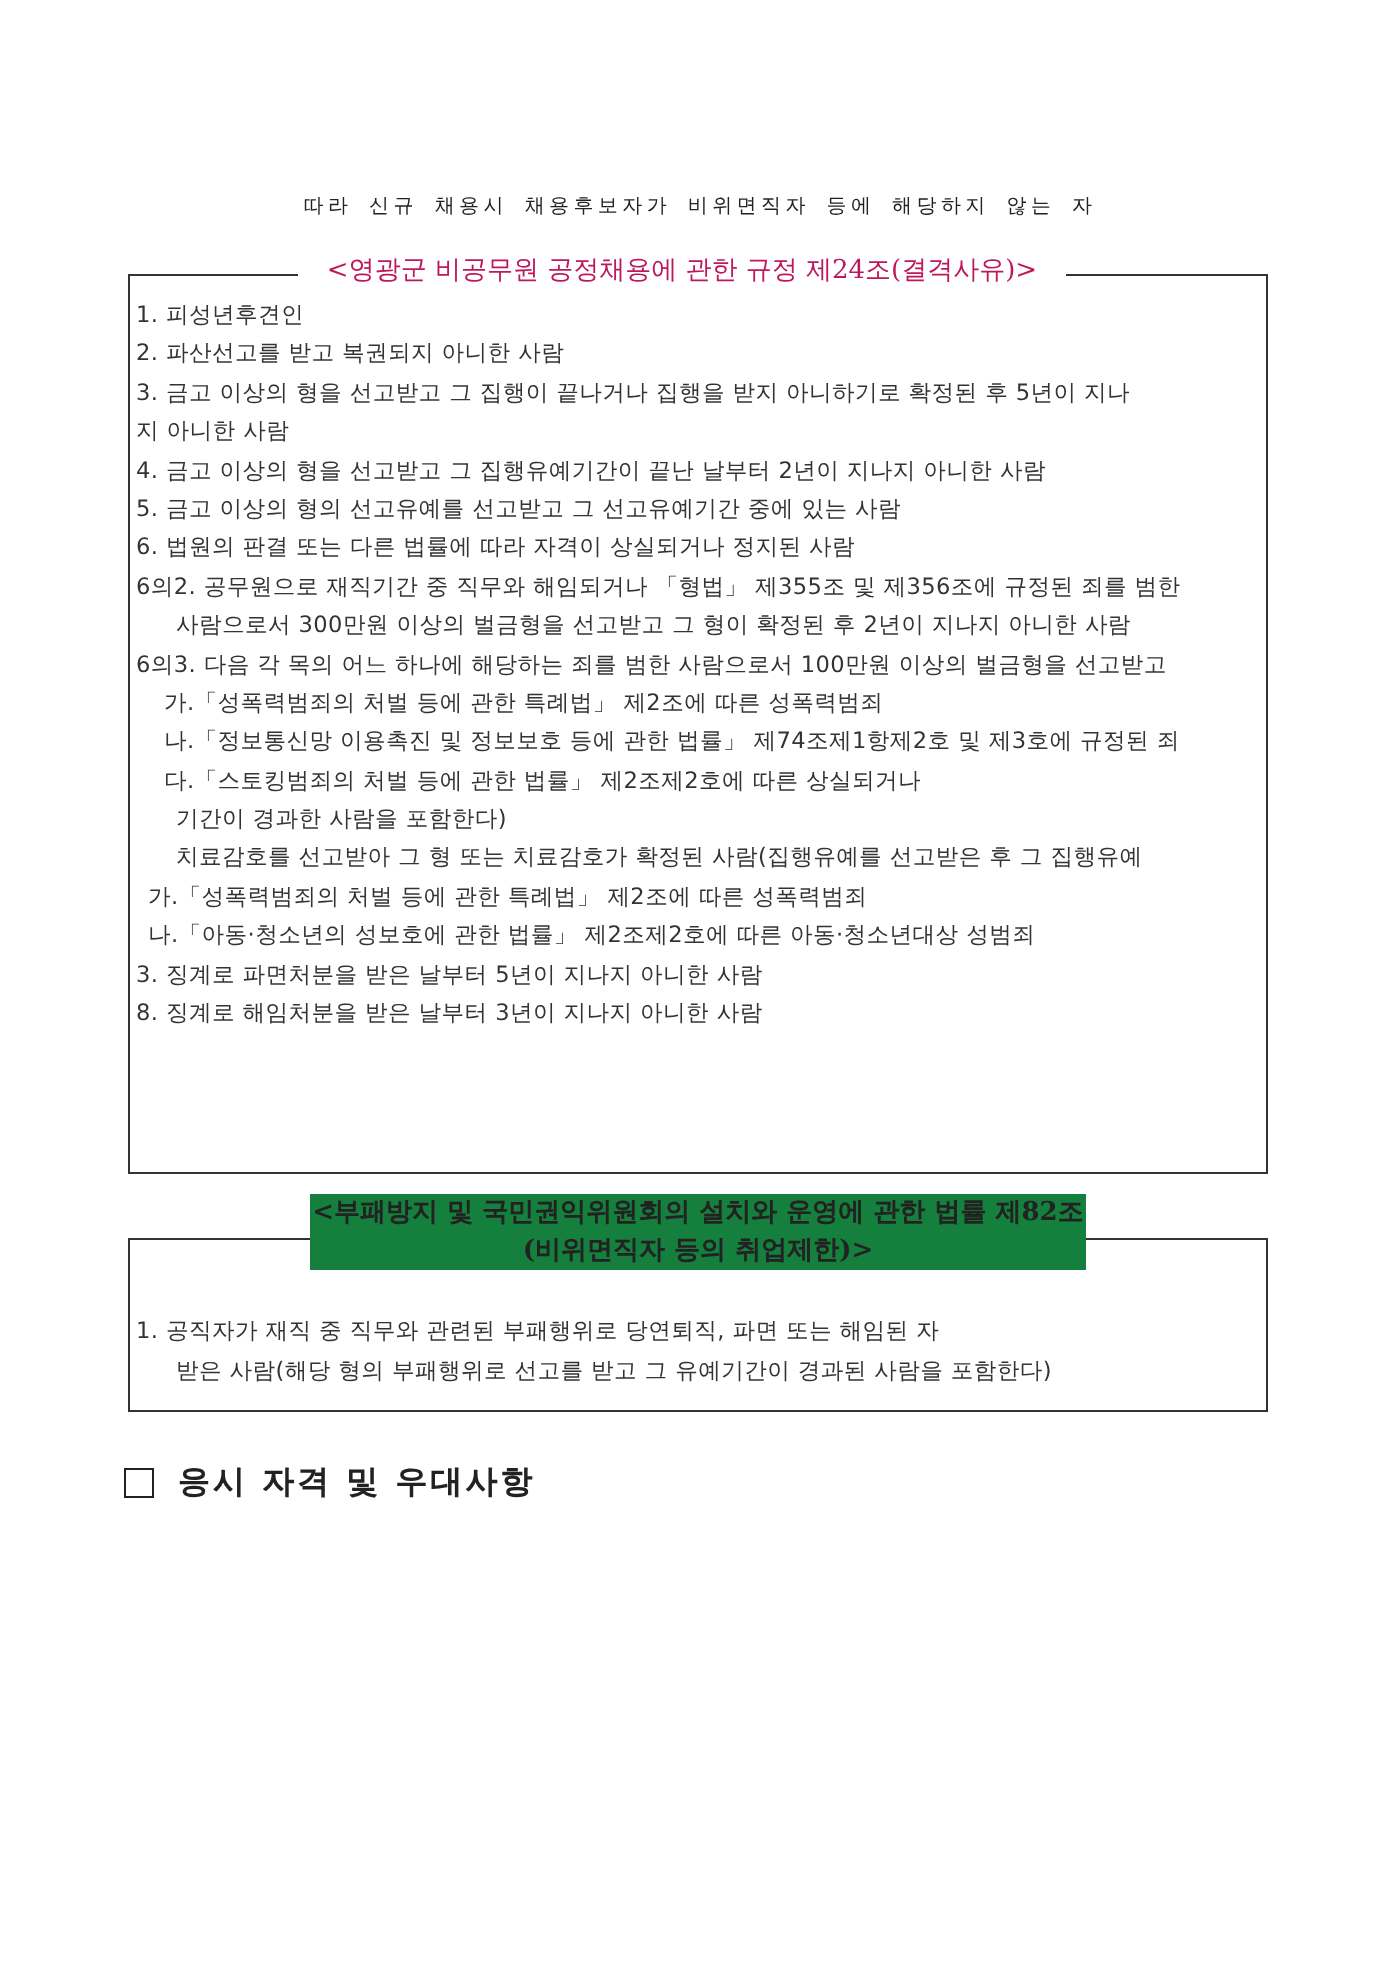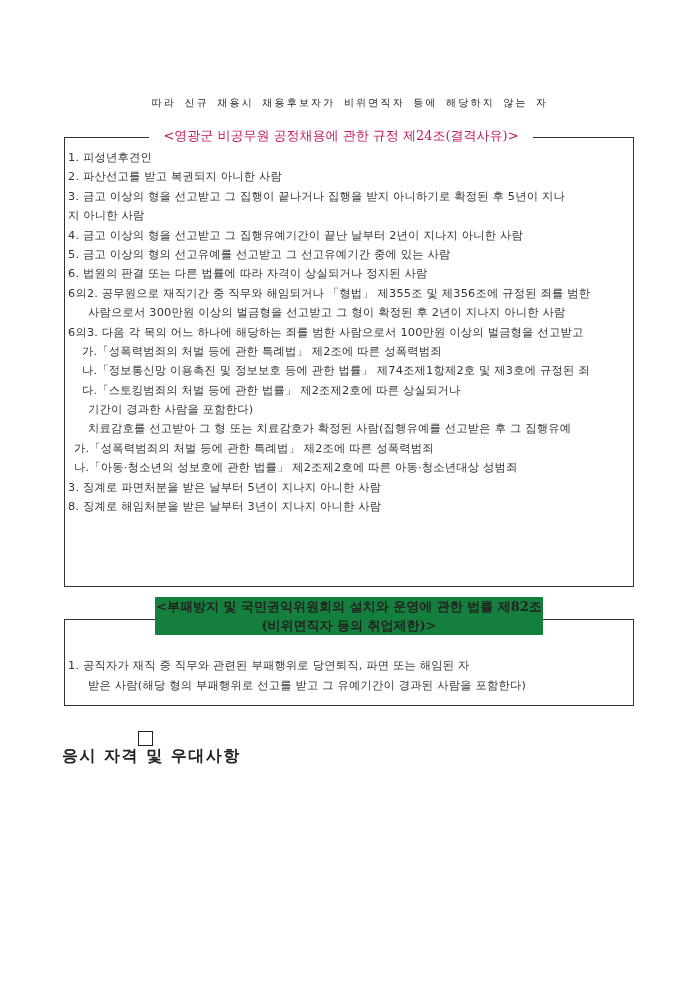--- a/index.html
+++ b/index.html
@@ -36,21 +36,21 @@
   .box2 .items { top: 36px; }
   .line { height: 19.4px; line-height: 19.4px; white-space: nowrap; overflow: hidden; letter-spacing: 0.2px; }
   .box2 .line { height: 20px; line-height: 20px; }
   .ind1 { padding-left: 20px; }
   .ind2 { padding-left: 14px; }
   .ind3 { padding-left: 6px; }
 
   .section {
     position: absolute; left: 62px; top: 731px;
     font-size: 16px; font-weight: bold; color: #222; letter-spacing: 1.5px;
-    display: flex; align-items: center; flex-direction: column;
+    display: flex; align-items: center;
   }
   .checkbox {
     width: 15px; height: 15px; border: 1.5px solid #222; box-sizing: border-box;
     display: inline-block; margin-right: 12px;
   }
 </style>
 </head>
 <body>
 
 <div class="intro serif">따라 신규 채용시 채용후보자가 비위면직자 등에 해당하지 않는 자</div>

